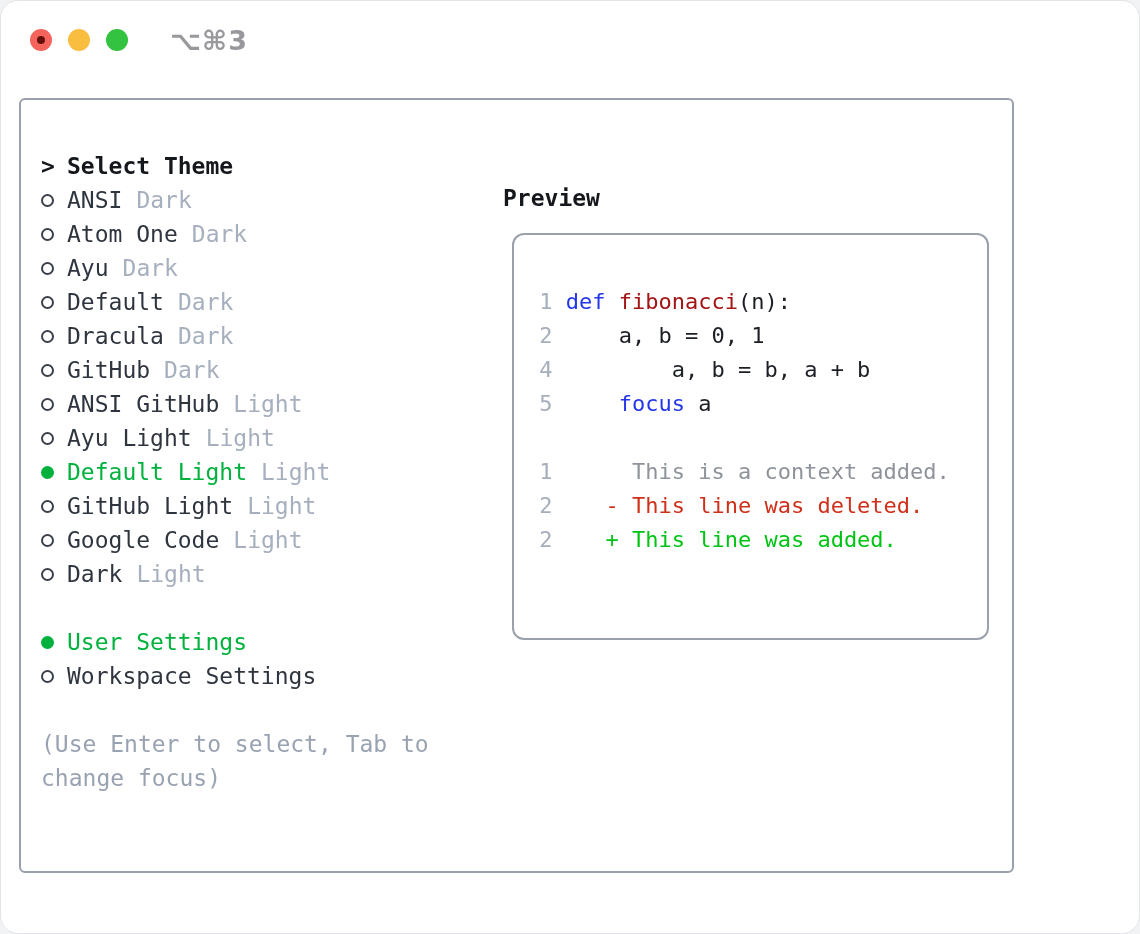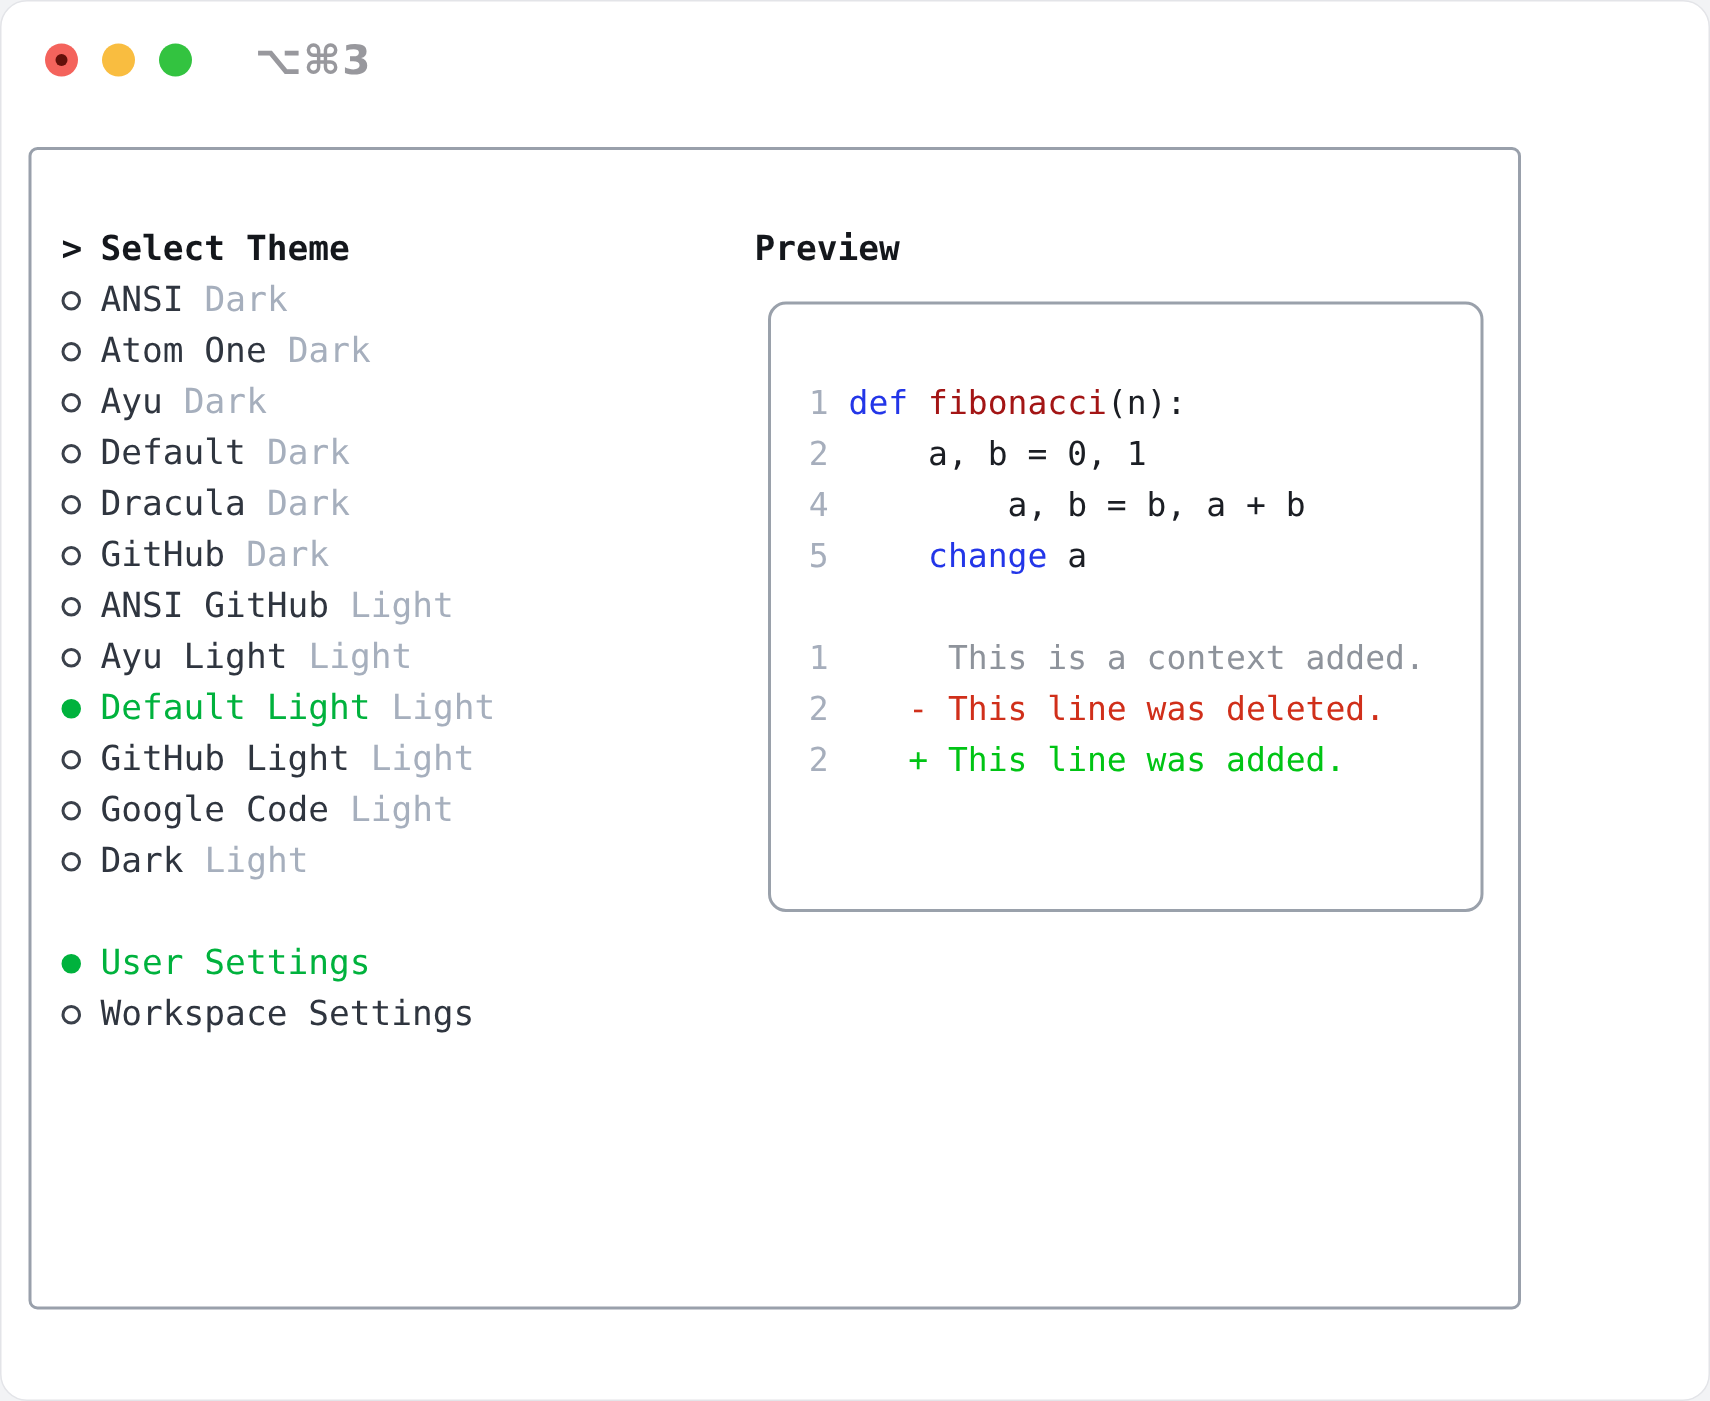--- a/index.html
+++ b/index.html
@@ -12,21 +12,21 @@
   .light{width:22px;height:22px;border-radius:50%;display:flex;align-items:center;justify-content:center;}
   .light.red{background:var(--light_red);}
   .light.red .dot{width:8px;height:8px;border-radius:50%;background:var(--light_red_dot);}
   .light.yellow{background:var(--light_yellow);}
   .light.green{background:var(--light_green);}
   .win-title{margin-left:42px;font-family:"DejaVu Sans","DejaVu Sans Mono",sans-serif;font-size:27px;font-weight:600;color:var(--title_gray);letter-spacing:1px;}
 
   
   .panel{margin:47px 0 0 18px;width:995px;height:775px;box-sizing:border-box;border:2px solid var(--panel_border);border-radius:6px;display:flex;padding:49px 0 0 20px;}
   .left{width:462px;flex:none;font-size:23px;}
-  .right{flex:1;font-size:23px;}
+  .right{flex:1;font-size:23px;margin-top:32px;}
 
   .row{height:34px;display:flex;align-items:center;white-space:pre;}
   .spacer{height:34px;}
   .marker{width:26px;flex:none;display:flex;align-items:center;}
   .prompt{font-weight:bold;color:var(--hdr_black);}
   .hdr{font-weight:bold;color:var(--hdr_black);}
   .apply-hdr{color:var(--hdr_black);}
   .circle{width:13px;height:13px;border-radius:50%;border:2px solid var(--circle_outline);box-sizing:border-box;}
   .circle.sel{background:var(--green_sel);border-color:var(--green_sel);}
   .tname{color:var(--name_dark);}
@@ -79,32 +79,36 @@
           <div class="row"><span class="marker"><span class="circle"></span></span><span class="tname">GitHub Light</span><span class="variant">Light</span></div>
           <div class="row"><span class="marker"><span class="circle"></span></span><span class="tname">Google Code</span><span class="variant">Light</span></div>
           <div class="row"><span class="marker"><span class="circle"></span></span><span class="tname">Dark</span><span class="variant">Light</span></div>
         </div>
       <div class="spacer"></div>
       <div id="apply-options">
           <div class="row"><span class="marker"><span class="circle sel"></span></span><span class="tname sel">User Settings</span></div>
           <div class="row"><span class="marker"><span class="circle"></span></span><span class="tname">Workspace Settings</span></div>
         </div>
       <div class="spacer"></div>
+      <div id="help">
+          <div class="help-line">(Use Enter to select, Tab to</div>
+          <div class="help-line">change focus)</div>
+        </div>
     </div>
 
     <div class="right">
       <div class="row">
         <span class="hdr">Preview</span>
       </div>
       <div class="preview-box">
         <div id="code">
             <div class="cl"><span class="ln">1</span><span class="tok pl"> </span><span class="tok kw">def</span><span class="tok pl"> </span><span class="tok fn">fibonacci</span><span class="tok pl">(n):</span></div>
             <div class="cl"><span class="ln">2</span><span class="tok pl">     a, b = 0, 1</span></div>
             <div class="cl"><span class="ln">4</span><span class="tok pl">         a, b = b, a + b</span></div>
-            <div class="cl"><span class="ln">5</span><span class="tok pl">     </span><span class="tok kw">change</span><span class="tok pl"> a</span></div>
+            <div class="cl"><span class="ln">5</span><span class="tok pl">     </span><span class="tok kw">focus</span><span class="tok pl"> a</span></div>
             <div class="cl"><span class="ln"></span></div>
             <div class="cl"><span class="ln">1</span><span class="tok ctx">      This is a context added.</span></div>
             <div class="cl"><span class="ln">2</span><span class="tok del">    - This line was deleted.</span></div>
             <div class="cl"><span class="ln">2</span><span class="tok add">    + This line was added.</span></div>
           </div>
       </div>
     </div>
   </div>
 </div>
 

